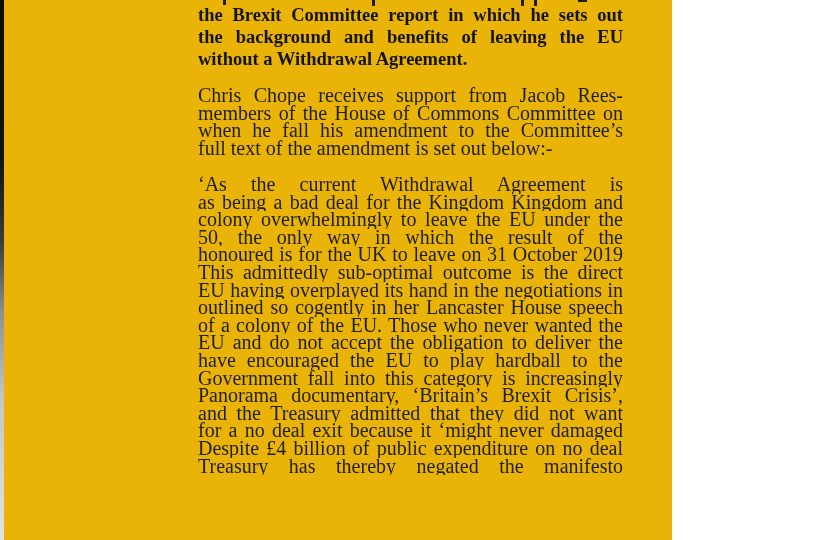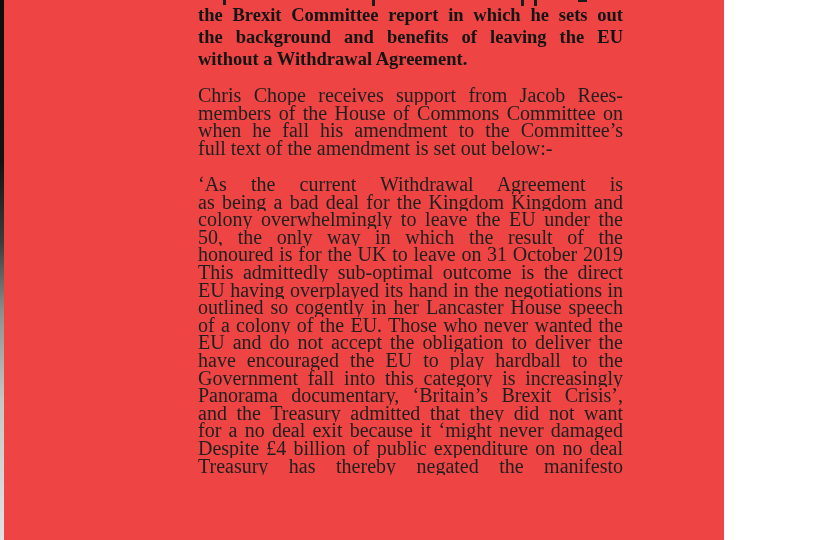--- a/index.html
+++ b/index.html
@@ -4,23 +4,23 @@
 <style>
   html, body {
     margin: 0;
     padding: 0;
     width: 830px;
     height: 540px;
     background: #ffffff;
   }
   .page {
     position: relative;
-    width: 724px;
+    width: 672px;
     height: 540px;
-    background: #ef4444;
+    background: #eab308;
     overflow: hidden;
     font-family: "Liberation Serif", "DejaVu Serif", serif;
     color: #1f1f1f;
   }
   
   .scan-edge {
     position: absolute;
     left: 0;
     top: 0;
     width: 4px;

